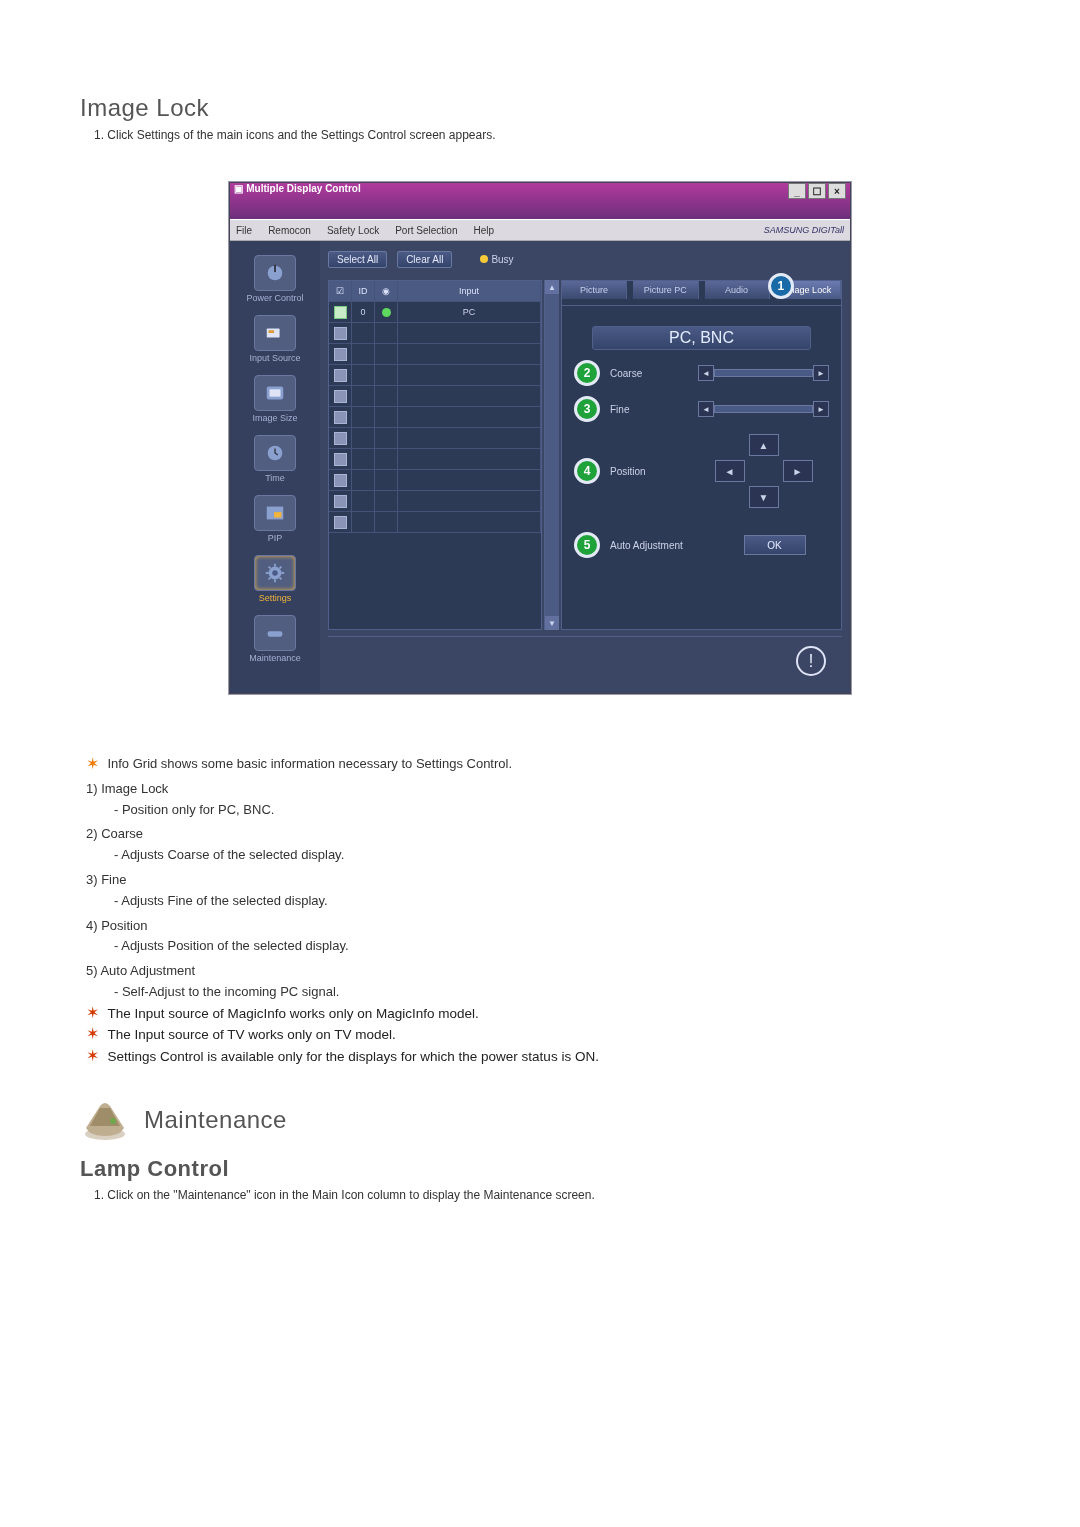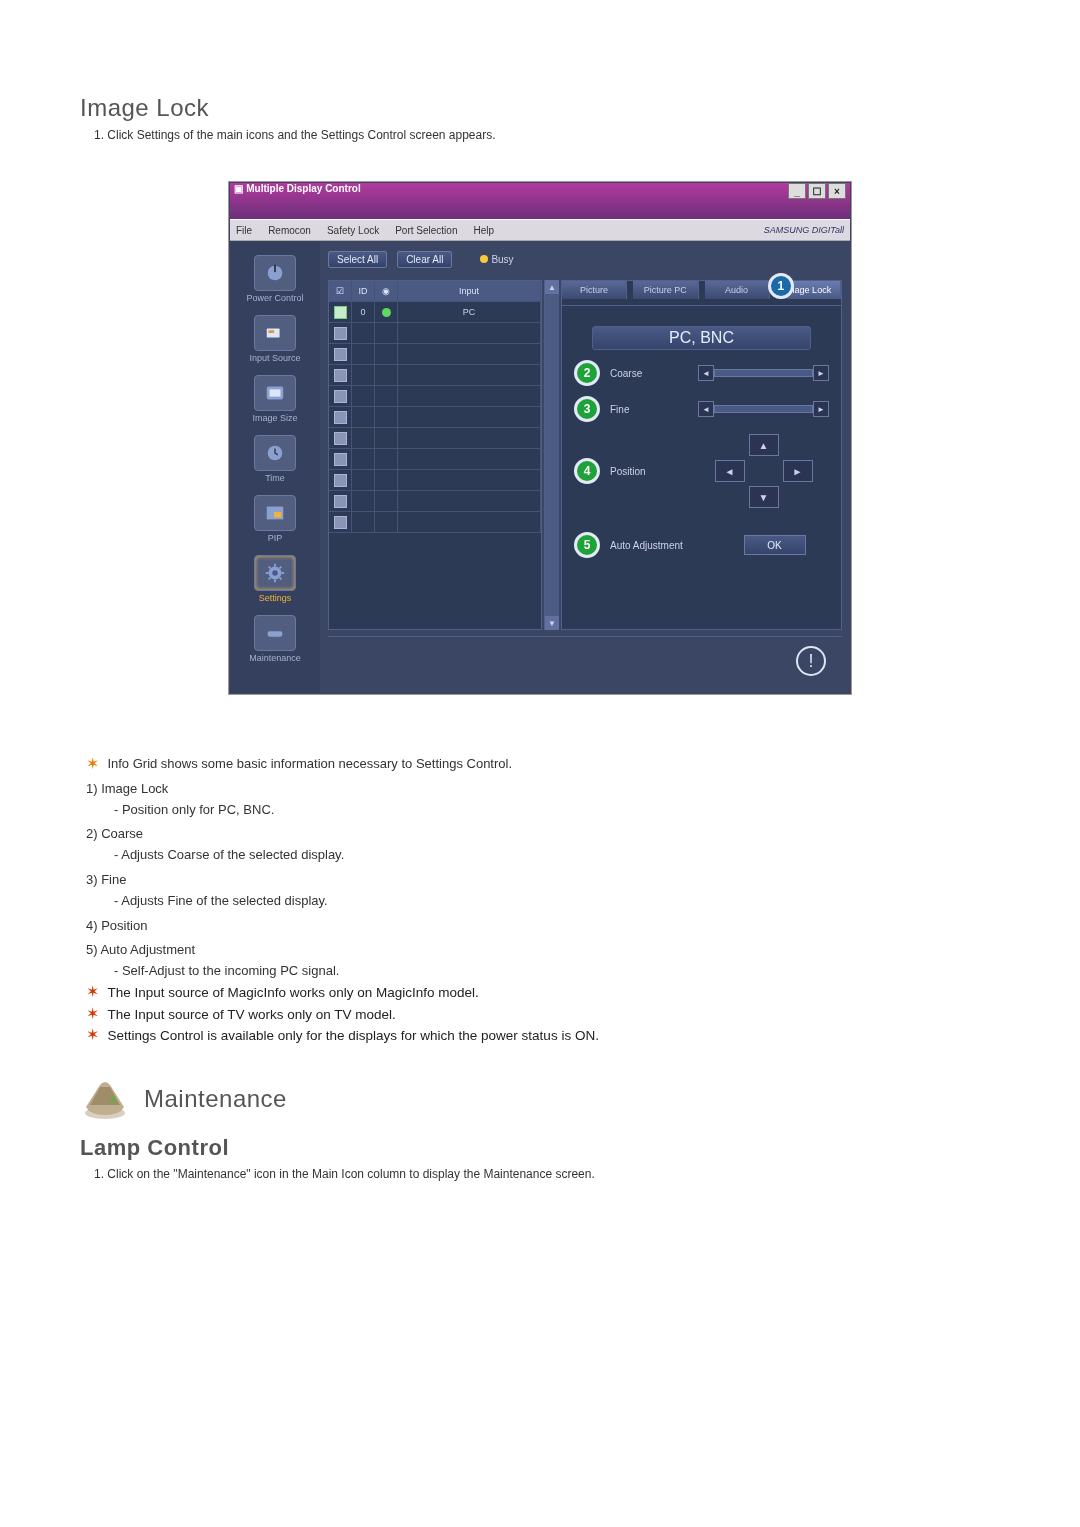--- a/index.html
+++ b/index.html
@@ -575,20 +575,21 @@
     <span>Info Grid shows some basic information necessary to Settings Control.</span>
   </div>
   <div class="numlist">
     <div class="num">1)  Image Lock</div>
     <div class="sub">- Position only for PC, BNC.</div>
     <div class="num">2)  Coarse</div>
     <div class="sub">- Adjusts Coarse of the selected display.</div>
     <div class="num">3)  Fine</div>
     <div class="sub">- Adjusts Fine of the selected display.</div>
     <div class="num">4)  Position</div>
+    <div class="sub">- Adjusts Position of the selected display.</div>
     <div class="num">5)  Auto Adjustment</div>
     <div class="sub">- Self-Adjust to the incoming PC signal.</div>
   </div>
   <div class="star-line">
     <span class="star red">✶</span>
     <span class="bold13">The Input source of MagicInfo works only on MagicInfo model.</span>
   </div>
   <div class="star-line">
     <span class="star red">✶</span>
     <span class="bold13">The Input source of TV works only on TV model.</span>

